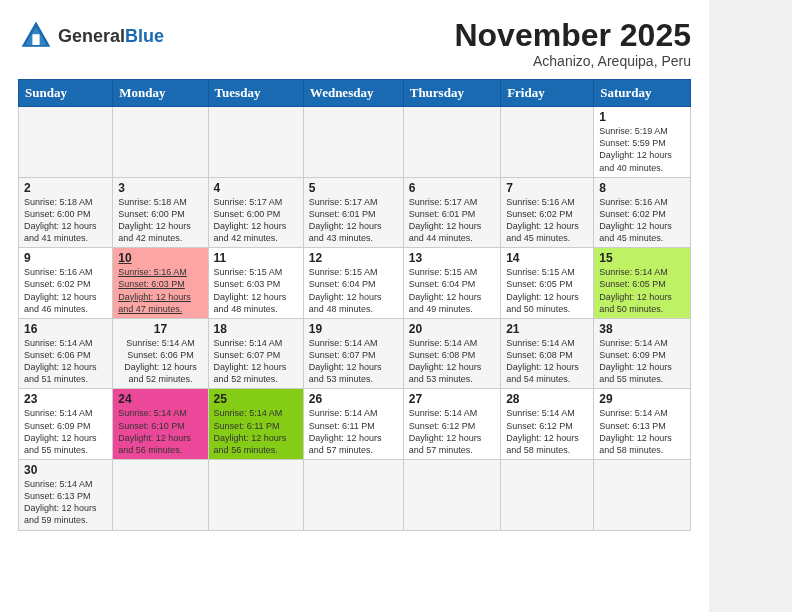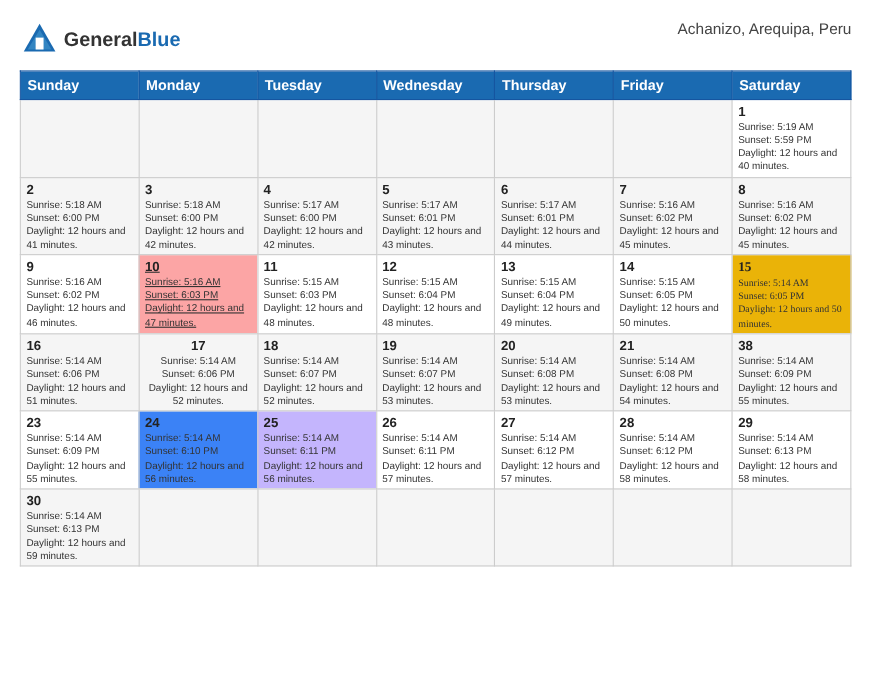--- a/index.html
+++ b/index.html
@@ -5,21 +5,21 @@
     * { box-sizing: border-box; margin: 0; padding: 0; }
     body {
       font-family: Arial, sans-serif;
       background: #f0f0f0;
       width: 792px;
       height: 612px;
       overflow: hidden;
     }
     .page {
       background: #fff;
-      width: 792px;
+      width: 709px;
       min-height: 612px;
       padding: 18px 18px 10px 18px;
     }
     .header {
       display: flex;
       justify-content: space-between;
       align-items: flex-start;
       margin-bottom: 10px;
     }
     .logo {
@@ -51,20 +51,21 @@
       border: 1px solid #ccc;
     }
     .calendar th {
       background: #1a6ab1;
       color: #fff;
       font-size: 13px;
       font-weight: bold;
       padding: 5px 6px;
       text-align: left;
       border: 1px solid #1555a0;
+      font-family: Liberation Serif, serif;
     }
     .calendar td {
       vertical-align: top;
       border: 1px solid #ccc;
       padding: 3px 5px;
       width: 108px;
       min-height: 70px;
       background: #fff;
       font-size: 9.5px;
       color: #333;
@@ -91,20 +92,21 @@
       <svg class="logo-icon" viewBox="0 0 40 40">
         <polygon points="20,4 36,32 4,32" fill="#1a6ab1"></polygon>
         <polygon points="20,10 32,30 8,30" fill="#4a9fd4" opacity="0.5"></polygon>
         <rect x="16" y="18" width="8" height="12" fill="#fff"></rect>
       </svg>
       <div>
         <div style="font-size:18px;font-weight:bold;color:#333;">General<span style="color:#1a6ab1;">Blue</span></div>
       </div>
     </div>
     <div class="title-block">
+      <div class="month-title">November 2025</div>
       <div class="subtitle">Achanizo, Arequipa, Peru</div>
     </div>
   </div>
 
   <table class="calendar">
     <thead>
       <tr>
         <th>Sunday</th>
         <th>Monday</th>
         <th>Tuesday</th>
@@ -203,21 +205,21 @@
             <div class="day-info" style="white-space: pre-line;">Sunrise: 5:15 AM
 Sunset: 6:04 PM
 Daylight: 12 hours and 49 minutes.</div>
           </td>
           <td style="background: rgb(255, 255, 255); height: 70px;">
             <span class="day-number">14</span>
             <div class="day-info" style="white-space: pre-line;">Sunrise: 5:15 AM
 Sunset: 6:05 PM
 Daylight: 12 hours and 50 minutes.</div>
           </td>
-          <td style="background: #eab308; height: 70px; font-family: Liberation Serif, serif;">
+          <td style="background: #bef264; height: 70px;">
             <span class="day-number">15</span>
             <div class="day-info" style="white-space: pre-line;">Sunrise: 5:14 AM
 Sunset: 6:05 PM
 Daylight: 12 hours and 50 minutes.</div>
           </td>
         </tr>
         <tr>
           <td style="background: rgb(245, 245, 245); height: 70px;">
             <span class="day-number">16</span>
             <div class="day-info" style="white-space: pre-line;">Sunrise: 5:14 AM
@@ -261,27 +263,27 @@
 Daylight: 12 hours and 55 minutes.</div>
           </td>
         </tr>
         <tr>
           <td style="background: rgb(255, 255, 255); height: 70px;">
             <span class="day-number">23</span>
             <div class="day-info" style="white-space: pre-line;">Sunrise: 5:14 AM
 Sunset: 6:09 PM
 Daylight: 12 hours and 55 minutes.</div>
           </td>
-          <td style="background: #3b82f6; height: 70px;">
+          <td style="background: #ec4899; height: 70px;">
             <span class="day-number">24</span>
             <div class="day-info" style="white-space: pre-line;">Sunrise: 5:14 AM
 Sunset: 6:10 PM
 Daylight: 12 hours and 56 minutes.</div>
           </td>
-          <td style="background: #c4b5fd; height: 70px;">
+          <td style="background: #84cc16; height: 70px;">
             <span class="day-number">25</span>
             <div class="day-info" style="white-space: pre-line;">Sunrise: 5:14 AM
 Sunset: 6:11 PM
 Daylight: 12 hours and 56 minutes.</div>
           </td>
           <td style="background: rgb(255, 255, 255); height: 70px;">
             <span class="day-number">26</span>
             <div class="day-info" style="white-space: pre-line;">Sunrise: 5:14 AM
 Sunset: 6:11 PM
 Daylight: 12 hours and 57 minutes.</div>

